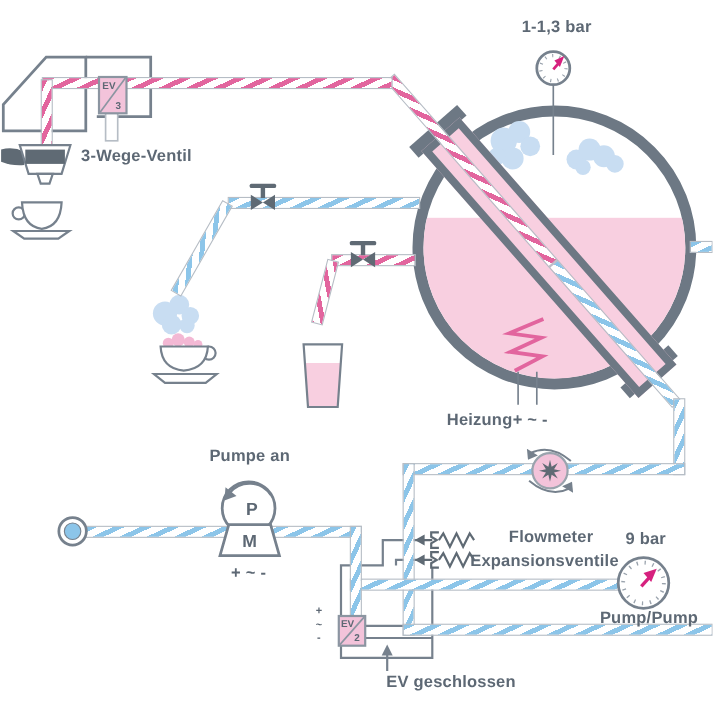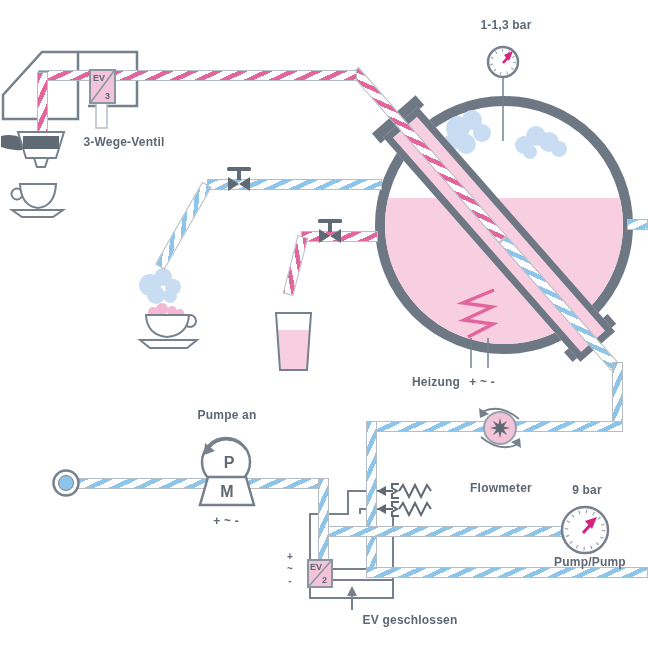--- a/index.html
+++ b/index.html
@@ -19,21 +19,21 @@
   #hx{position:absolute;left:403px;top:125px;width:0;height:0;z-index:2;transform:rotate(48.7deg);}
   #hx .tube{position:absolute;left:-4px;top:-23px;width:285px;height:32px;background:#f8cfe0;
             border:7px solid #6d7884;box-sizing:content-box;}
   #hx .flange{position:absolute;top:-29px;width:13px;height:58px;background:#6d7884;}
   #hx .fl1{left:-14px;} #hx .fl2{left:277px;}
   #hx .inner{position:absolute;top:-5.5px;height:11px;box-sizing:border-box;border:1px solid #b6bdc5;}
   #hx .ip{left:-73px;width:225px;background:repeating-linear-gradient(155deg,#e2659e 0 4.5px,#fff 4.5px 10.5px);}
   #hx .ib{left:152px;width:170px;background:repeating-linear-gradient(155deg,#8cc5e9 0 4.5px,#fff 4.5px 10.5px);}
   
   .lbl{position:absolute;z-index:5;transform:translate(-50%,-50%);white-space:nowrap;
-       color:#5d6874;font-size:12px;font-weight:600;letter-spacing:.2px;}
+       color:#5d6874;font-size:15px;font-weight:600;letter-spacing:.2px;}
   .sm{font-size:10px;}
 </style>
 </head>
 <body>
 
 <div id="stage">
 
   <svg id="bg" width="648" height="648" viewBox="0 0 648 648">
 
     <g fill="none" stroke="#76818d" stroke-width="2.5">
@@ -235,20 +235,21 @@
     </g>
   </svg>
 
   <div class="lbl" style="left:506px;top:25px;">1-1,3 bar</div>
   <div class="lbl" style="left:124px;top:142px;">3-Wege-Ventil</div>
   <div class="lbl" style="left:424px;top:382px;margin-left:12px;">Heizung</div>
   <div class="lbl" style="left:482px;top:382px;">+ ~  -</div>
   <div class="lbl" style="left:227px;top:415px;">Pumpe an</div>
   <div class="lbl" style="left:226px;top:521px;">+ ~ -</div>
   <div class="lbl" style="left:501px;top:488px;">Flowmeter</div>
+  <div class="lbl" style="left:495px;top:510px;">Expansionsventile</div>
   <div class="lbl" style="left:587px;top:490px;text-align:right;">9 bar</div>
   <div class="lbl" style="left:590px;top:562px;">Pump/Pump</div>
   <div class="lbl" style="left:410px;top:620px;">EV geschlossen</div>
   <div class="lbl sm" style="left:290px;top:556px;">+</div>
   <div class="lbl sm" style="left:290px;top:568px;">~</div>
   <div class="lbl sm" style="left:290px;top:580px;">-</div>
 
 </div>
 
 </body></html>

